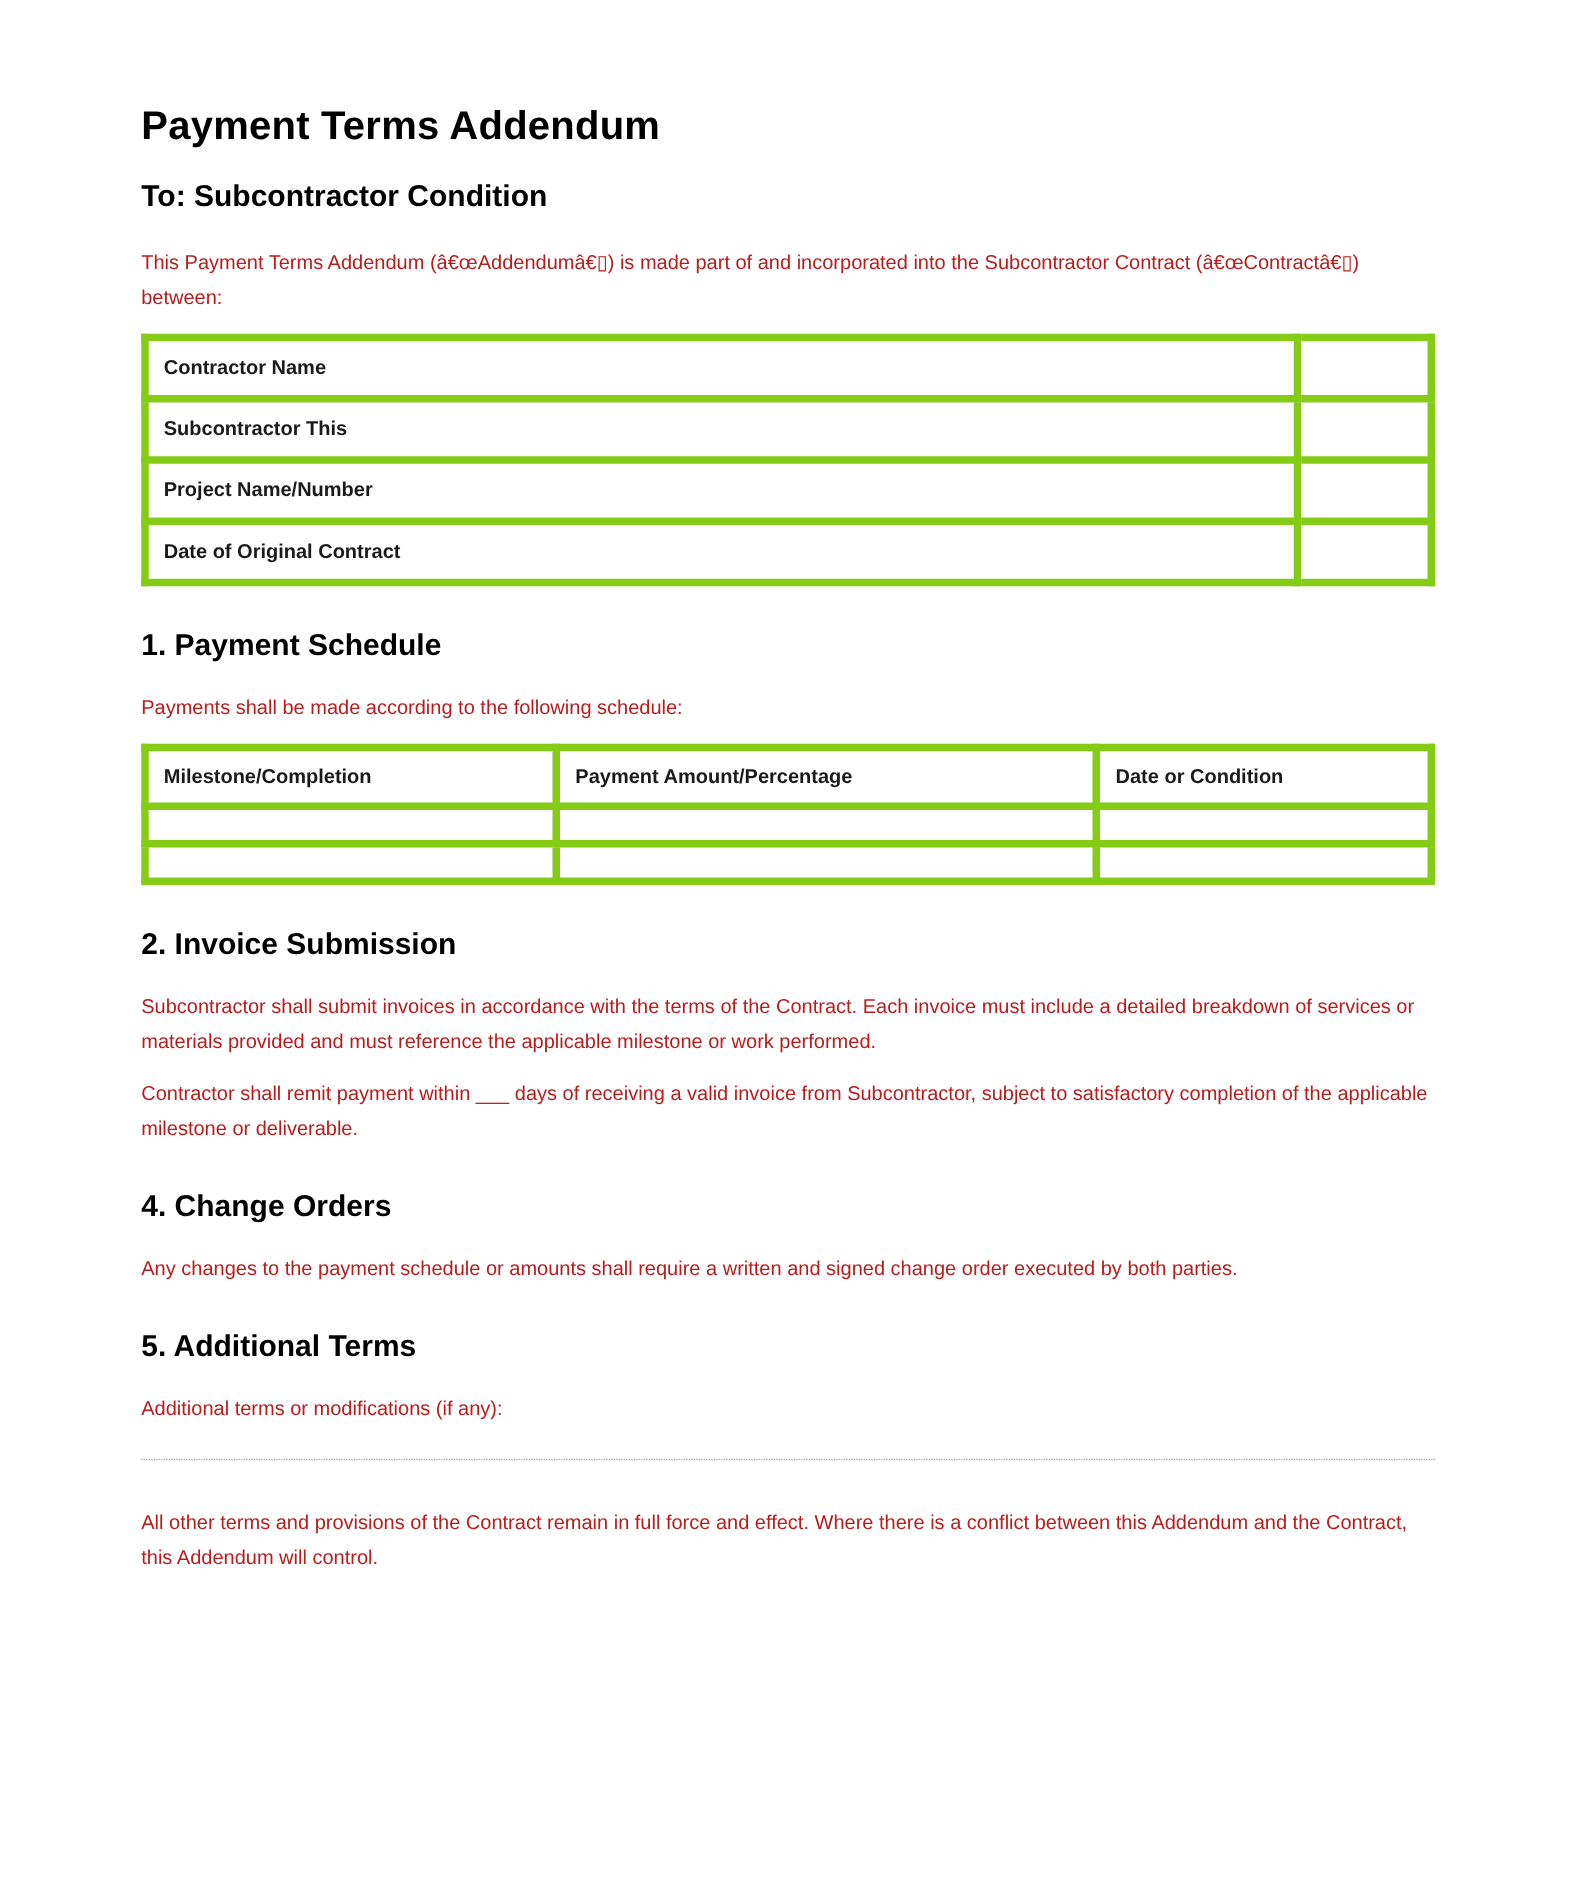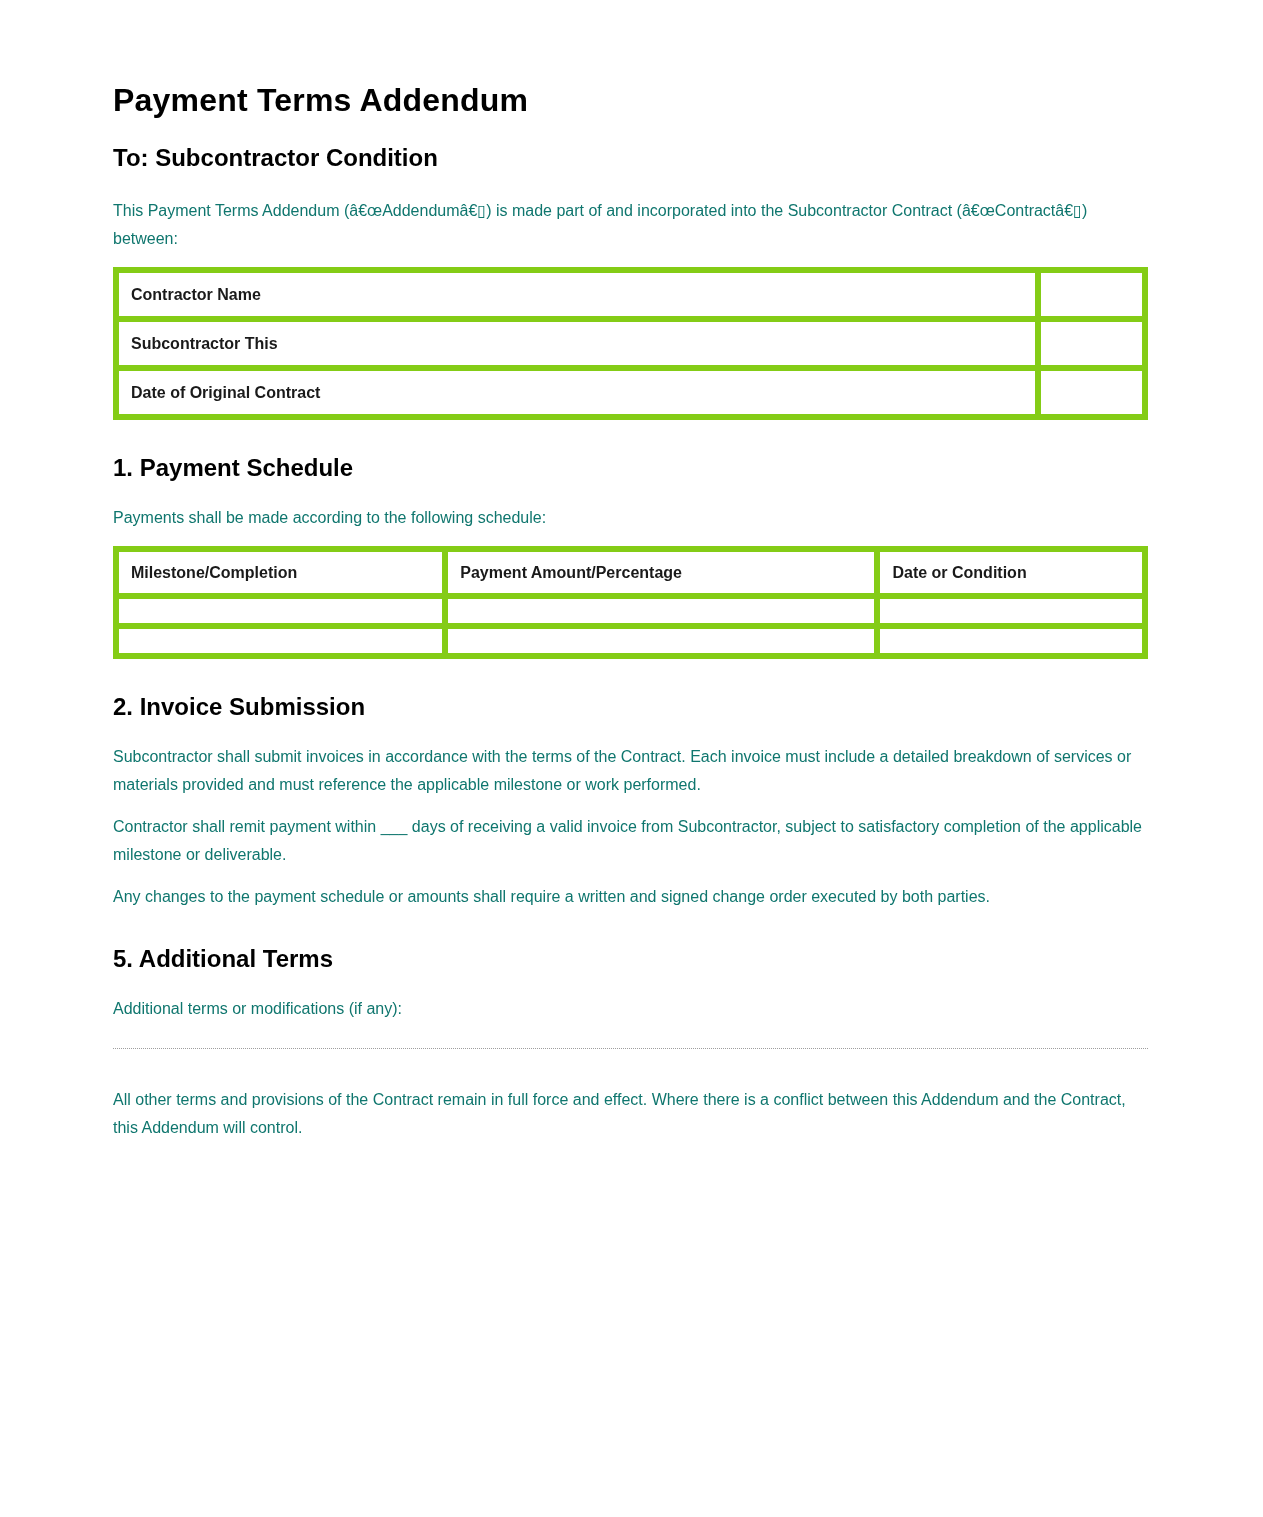--- a/index.html
+++ b/index.html
@@ -28,21 +28,21 @@
     margin: 0 0 27px 0;
     font-size: 24px;
     line-height: 25px;
     font-weight: bold;
     color: #000000;
   }
   p {
     margin: 0 0 14px 0;
     font-size: 16px;
     line-height: 28px;
-    color: #0f766e;
+    color: #b91c1c;
   }
   h3.section-heading {
     margin: 35px 0 24px 0;
     font-size: 24px;
     line-height: 25px;
     font-weight: bold;
     color: #000000;
   }
   table {
     border-collapse: collapse;
@@ -98,20 +98,24 @@
     <tbody>
       <tr>
         <td class="label-cell">Contractor Name</td>
         <td class="value-cell"></td>
       </tr>
       <tr>
         <td class="label-cell">Subcontractor This</td>
         <td class="value-cell"></td>
       </tr>
       <tr>
+        <td class="label-cell">Project Name/Number</td>
+        <td class="value-cell"></td>
+      </tr>
+      <tr>
         <td class="label-cell">Date of Original Contract</td>
         <td class="value-cell"></td>
       </tr>
     </tbody>
   </table>
 
   <div class="section">
     <h3 class="section-heading">1. Payment Schedule</h3>
     <p>Payments shall be made according to the following schedule:</p>
     <table class="schedule-table">
@@ -147,20 +151,21 @@
     <p>Subcontractor shall submit invoices in accordance with the terms of the Contract. Each invoice must include a detailed breakdown of services or materials provided and must reference the applicable milestone or work performed.</p>
   </div>
 
   <div class="section">
     <p><span>Contractor shall remit payment within</span>
       <span class="blank-line">___</span>
       <span>days of receiving a valid invoice from Subcontractor, subject to satisfactory completion of the applicable milestone or deliverable.</span></p>
   </div>
 
   <div class="section">
+    <h3 class="section-heading">4. Change Orders</h3>
     <p>Any changes to the payment schedule or amounts shall require a written and signed change order executed by both parties.</p>
   </div>
 
   <div class="section">
     <h3 class="section-heading">5. Additional Terms</h3>
     <p>Additional terms or modifications (if any):</p>
     <div class="dotted-rule"></div>
   </div>
 
   <p class="closing">All other terms and provisions of the Contract remain in full force and effect. Where there is a conflict between this Addendum and the Contract, this Addendum will control.</p>

